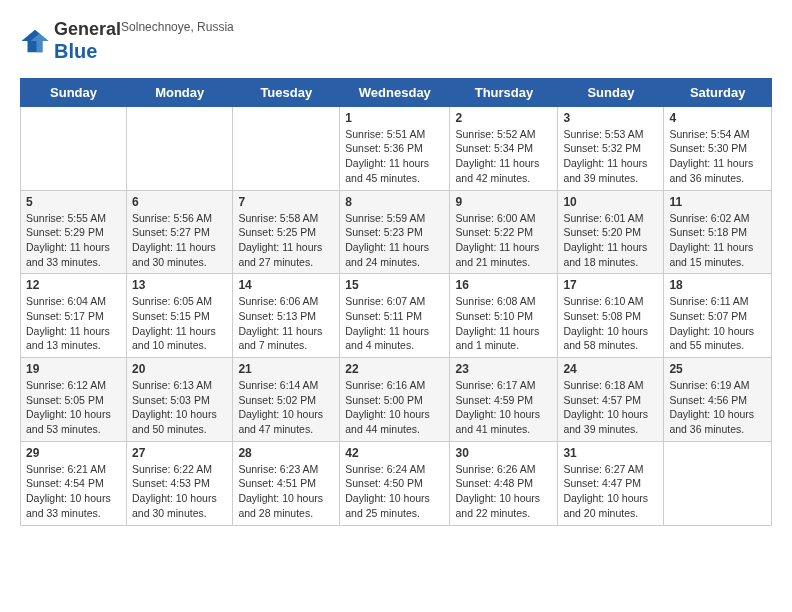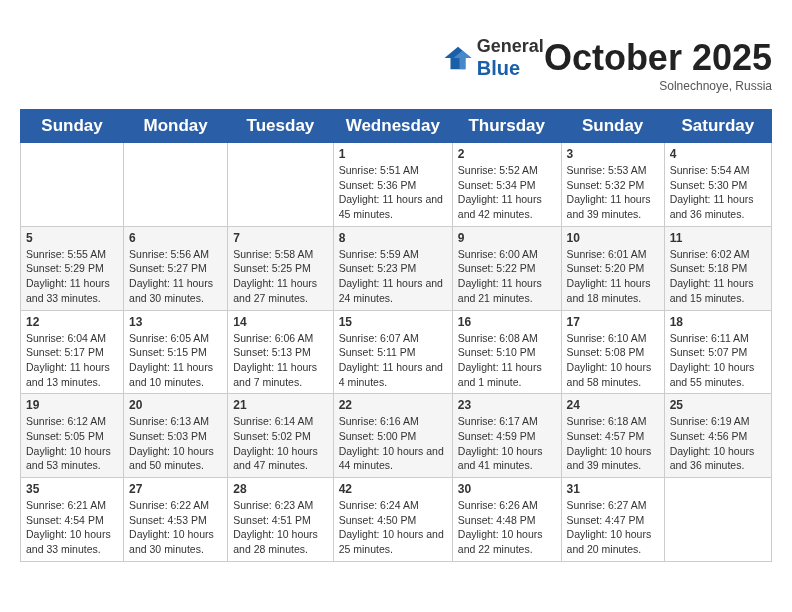--- a/index.html
+++ b/index.html
@@ -5,24 +5,23 @@
     * { box-sizing: border-box; margin: 0; padding: 0; }
     body {
       font-family: Arial, sans-serif;
       background: #fff;
       width: 792px;
       min-height: 612px;
       padding: 20px;
     }
     .header {
       display: flex;
-      justify-content: flex-end;
+      justify-content: flex-start;
       align-items: flex-start;
       margin-bottom: 16px;
-      margin-top: 17px;
     }
     .logo {
       display: flex;
       align-items: center;
       gap: 4px;
     }
     .logo-text {
       display: flex;
       flex-direction: column;
       line-height: 1.1;
@@ -57,21 +56,21 @@
     .calendar {
       width: 100%;
       border-collapse: collapse;
       border: 1px solid #ccc;
     }
     .calendar thead tr th {
       background-color: #2a5fa8;
       color: #fff;
       text-align: center;
       padding: 6px 12px;
-      font-size: 17px;
+      font-size: 13px;
       border: 1px solid #2a5fa8;
     }
     .calendar tbody tr td {
       border: 1px solid #ccc;
       vertical-align: top;
       padding: 4px 5px;
       width: 113px;
       min-height: 80px;
       background: #fff;
       font-size: 11px;
@@ -106,21 +105,20 @@
     <svg class="logo-icon" viewBox="0 0 40 40" xmlns="http://www.w3.org/2000/svg">
       <polygon points="20,5 38,20 30,20 30,35 10,35 10,20 2,20" fill="#1a5fa8"></polygon>
       <polygon points="26,10 38,20 30,20 30,35 22,35 22,20 14,20" fill="#5b9bd5" opacity="0.7"></polygon>
     </svg>
     <div class="logo-text">
       <span class="logo-general">General</span>
       <span class="logo-blue">Blue</span>
     </div>
   </div>
   <div class="title-block">
-    <h1>October 2025</h1>
     <h2>Solnechnoye, Russia</h2>
   </div>
 </div>
 
 <table class="calendar">
   <thead>
     <tr>
     <th>Sunday</th>
         <th>Monday</th>
         <th>Tuesday</th>
@@ -312,21 +310,21 @@
         <td>
           <span class="day-num">25</span>
           <div class="day-info">Sunrise: 6:19 AM
 Sunset: 4:56 PM
 Daylight: 10 hours
 and 36 minutes.</div>
         </td>
       </tr>
       <tr>
         <td>
-          <span class="day-num">35</span>
+          <span class="day-num">29</span>
           <div class="day-info">Sunrise: 6:21 AM
 Sunset: 4:54 PM
 Daylight: 10 hours
 and 33 minutes.</div>
         </td>
         <td>
           <span class="day-num">27</span>
           <div class="day-info">Sunrise: 6:22 AM
 Sunset: 4:53 PM
 Daylight: 10 hours

